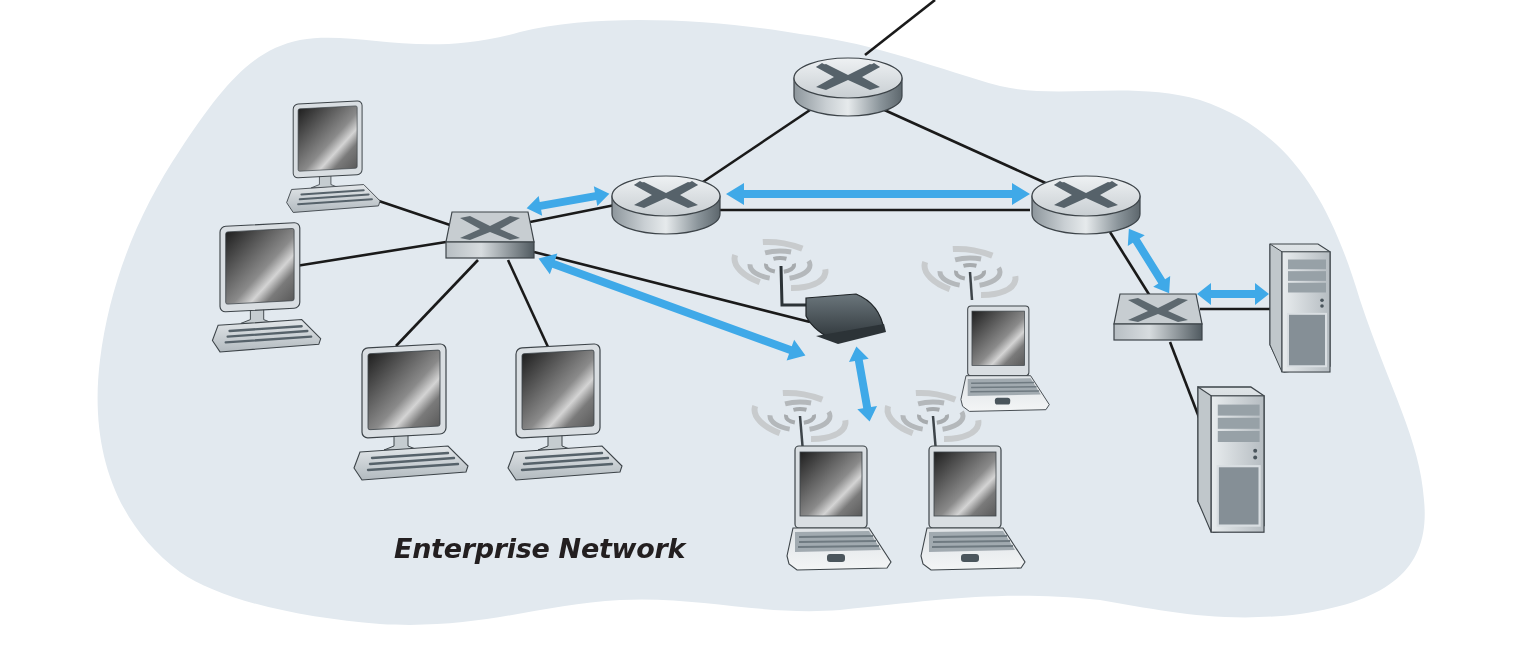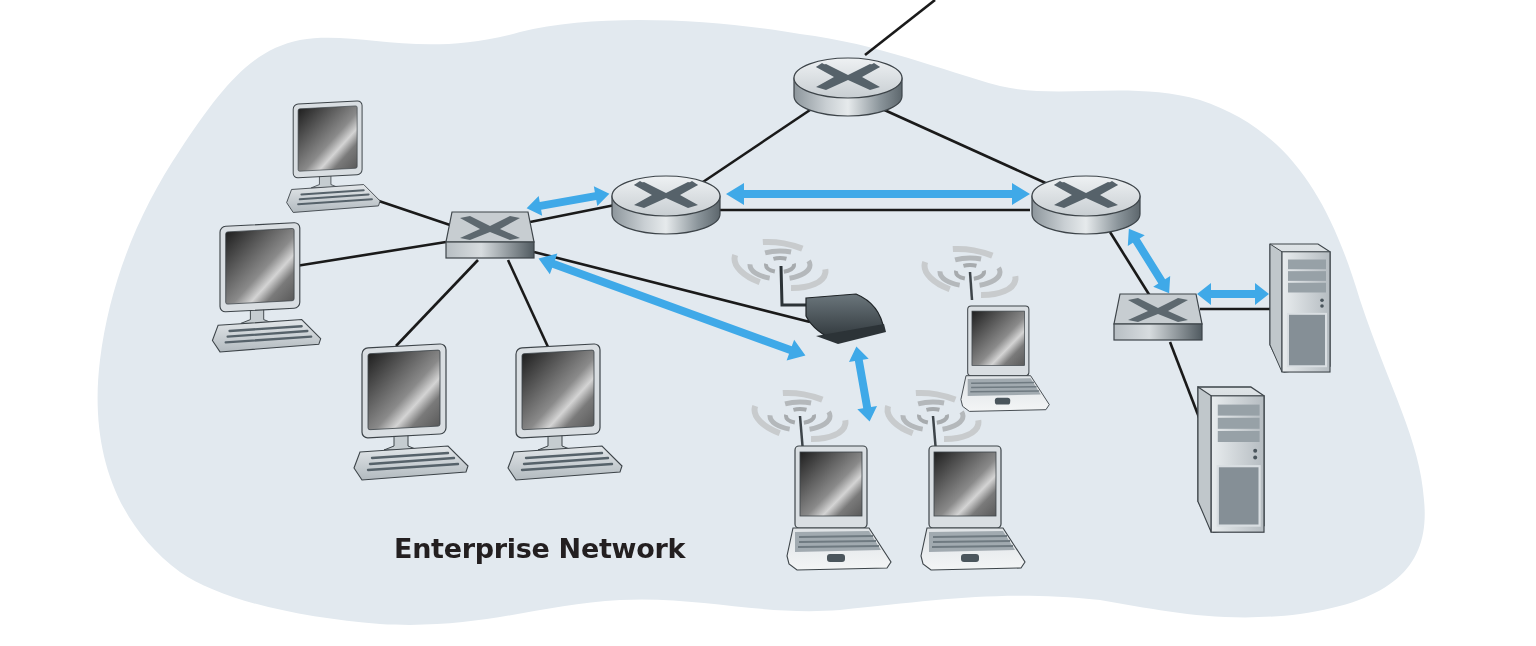--- a/index.html
+++ b/index.html
@@ -1,16 +1,16 @@
 <!DOCTYPE html>
 <html><head>
 <meta charset="utf-8">
 <style>
   html, body { margin: 0; padding: 0; background: #ffffff; }
-  #stage { position: relative; width: 1536px; height: 646px; overflow: hidden; background: #ffffff; }
+  #stage { position: relative; width: 1536px; height: 646px; overflow: hidden; background: #ffffff; font-style: italic; }
   svg { position: absolute; left: 0; top: 0; }
   .label { position: absolute; left: 394px; top: 533px; font-family: "DejaVu Sans", sans-serif; font-weight: bold; font-size: 27px; color: #231f20; letter-spacing: -0.3px; }
 </style>
 </head>
 <body>
 
 <div id="stage">
 <svg width="1536" height="646" viewBox="0 0 1536 646" xmlns="http://www.w3.org/2000/svg">
   <defs>
     <linearGradient id="screenGrad" x1="0" y1="0" x2="1" y2="1">

